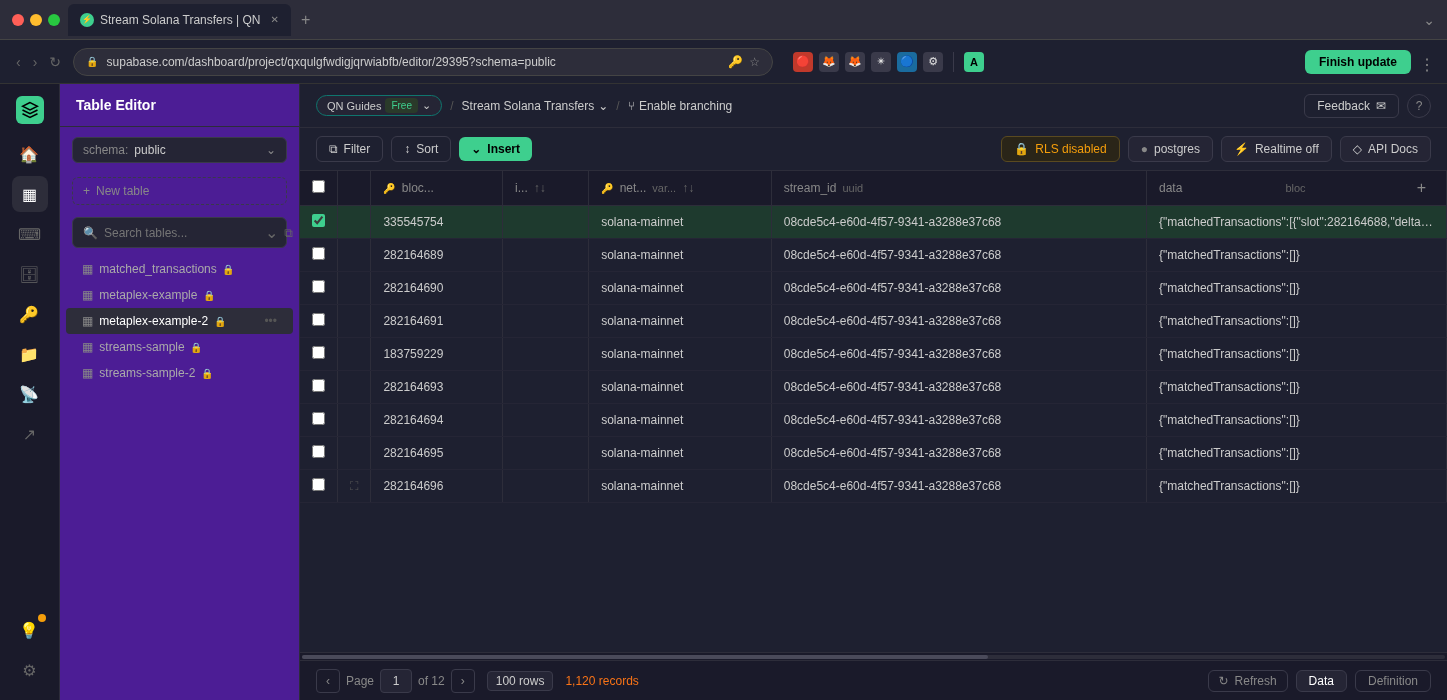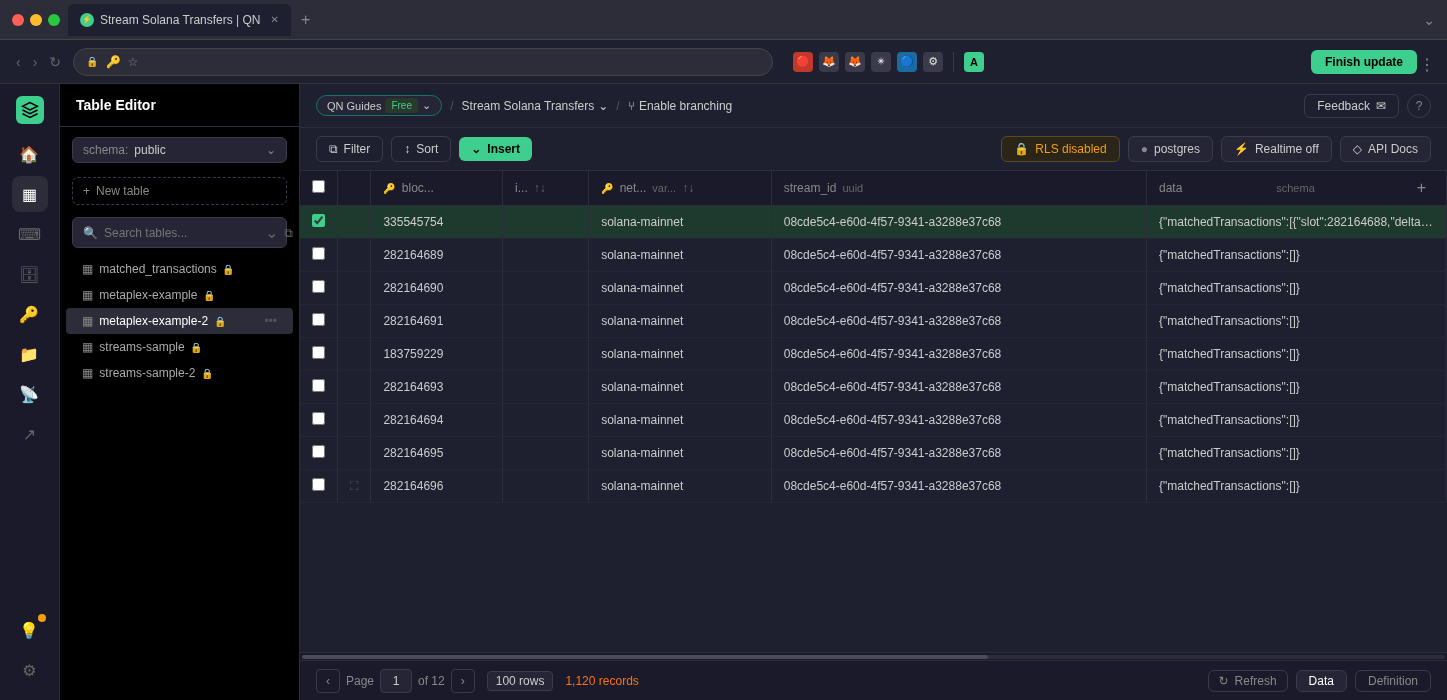--- a/index.html
+++ b/index.html
@@ -23,38 +23,38 @@
     
     .address-bar-row { background: #1e2030; height: 44px; display: flex; align-items: center; padding: 0 12px; gap: 8px; border-bottom: 1px solid #333; }
     .addr-nav { display: flex; gap: 4px; }
     .addr-nav-btn { background: none; border: none; color: #666; cursor: pointer; padding: 4px; font-size: 14px; }
     .address-input { flex: 1; background: #2d2d3a; border: 1px solid #444; border-radius: 20px; height: 28px; display: flex; align-items: center; padding: 0 12px; gap: 8px; font-size: 12px; color: #ccc; max-width: 700px; }
     .addr-lock { color: #888; font-size: 10px; }
     .addr-text { flex: 1; color: #ccc; }
     .addr-actions { display: flex; gap: 6px; color: #888; font-size: 12px; }
     .browser-extensions { display: flex; gap: 6px; align-items: center; margin-left: 12px; }
     .ext-icon { width: 20px; height: 20px; border-radius: 4px; display: flex; align-items: center; justify-content: center; font-size: 11px; cursor: pointer; }
-    .addr-right { display: flex; align-items: flex-end; gap: 2px; margin-left: auto; }
+    .addr-right { display: flex; align-items: flex-end; gap: 8px; margin-left: auto; }
     .finish-update-btn { background: #3ecf8e; color: #000; border: none; border-radius: 6px; padding: 5px 14px; font-size: 12px; font-weight: 600; cursor: pointer; }
     .more-btn { background: none; border: none; color: #888; cursor: pointer; font-size: 16px; }
 
     
     .app { display: flex; height: calc(700px - 84px); }
 
     
     .icon-nav { width: 60px; background: #1a1a2a; border-right: 1px solid #2d2d3a; display: flex; flex-direction: column; align-items: center; padding: 12px 0; gap: 4px; }
     .supabase-logo { width: 28px; height: 28px; background: #3ecf8e; border-radius: 6px; display: flex; align-items: center; justify-content: center; margin-bottom: 8px; }
     .supabase-logo svg { width: 18px; height: 18px; }
     .nav-icon { width: 36px; height: 36px; border-radius: 8px; display: flex; align-items: center; justify-content: center; cursor: pointer; color: #666; font-size: 16px; position: relative; }
     .nav-icon.active { background: #2d2d3a; color: #fff; }
     .nav-icon .badge { position: absolute; top: 2px; right: 2px; width: 8px; height: 8px; background: #f59e0b; border-radius: 50%; }
     .nav-spacer { flex: 1; }
 
     
-    .left-panel { width: 240px; background: #000000; border-right: 1px solid #2d2d3a; display: flex; flex-direction: column; }
+    .left-panel { width: 240px; background: #4c1d95; border-right: 1px solid #2d2d3a; display: flex; flex-direction: column; }
     .panel-header { padding: 12px 16px; border-bottom: 1px solid #2d2d3a; }
     .panel-title { font-size: 14px; font-weight: 600; color: #fff; }
     .schema-selector { display: flex; align-items: center; gap: 6px; background: #252535; border: 1px solid #3a3a4a; border-radius: 6px; padding: 5px 10px; margin: 10px 12px; cursor: pointer; font-size: 12px; color: #ccc; }
     .schema-label { color: #888; }
     .schema-value { color: #ccc; }
     .schema-arrow { color: #888; margin-left: auto; }
     .new-table-btn { display: flex; align-items: center; gap: 6px; margin: 4px 12px 8px; padding: 6px 10px; border: 1px dashed #3a3a4a; border-radius: 6px; cursor: pointer; color: #888; font-size: 12px; }
     .search-tables { display: flex; align-items: center; gap: 6px; background: #252535; border: 1px solid #3a3a4a; border-radius: 6px; padding: 5px 10px; margin: 4px 12px; }
     .search-input { background: none; border: none; color: #ccc; font-size: 12px; outline: none; flex: 1; }
     .search-icon { color: #666; font-size: 12px; }
@@ -147,20 +147,21 @@
 </div>
 
 <div class="address-bar-row">
   <div class="addr-nav">
     <button class="addr-nav-btn">‹</button>
     <button class="addr-nav-btn">›</button>
     <button class="addr-nav-btn">↻</button>
   </div>
   <div class="address-input">
     <span class="addr-lock">🔒</span>
+    <span class="addr-text">supabase.com/dashboard/project/qxqulgfwdigjqrwiabfb/editor/29395?schema=public</span>
     <div class="addr-actions">
       <span>🔑</span>
       <span>☆</span>
     </div>
   </div>
   <div class="browser-extensions">
     <div class="ext-icon" style="background:#c0392b">🔴</div>
     <div class="ext-icon" style="background:#3a3a4a">🦊</div>
     <div class="ext-icon" style="background:#3a3a4a">🦊</div>
     <div class="ext-icon" style="background:#3a3a4a">✴</div>
@@ -342,21 +343,21 @@
             </th>
             <th>
               <div class="col-header">
                 <span>stream_id</span>
                 <span class="col-type">uuid</span>
               </div>
             </th>
             <th style="width:300px;">
               <div class="col-header" style="justify-content:space-between;">
                 <span>data</span>
-                <span class="col-type">schema</span>
+                <span class="col-type">bloc</span>
                 <button class="add-col-btn">+</button>
               </div>
             </th>
           </tr>
         </thead>
         <tbody id="table-body">
         <tr class="selected">
     <td class="checkbox-col">
       <input type="checkbox" checked="" style="">
     </td>

